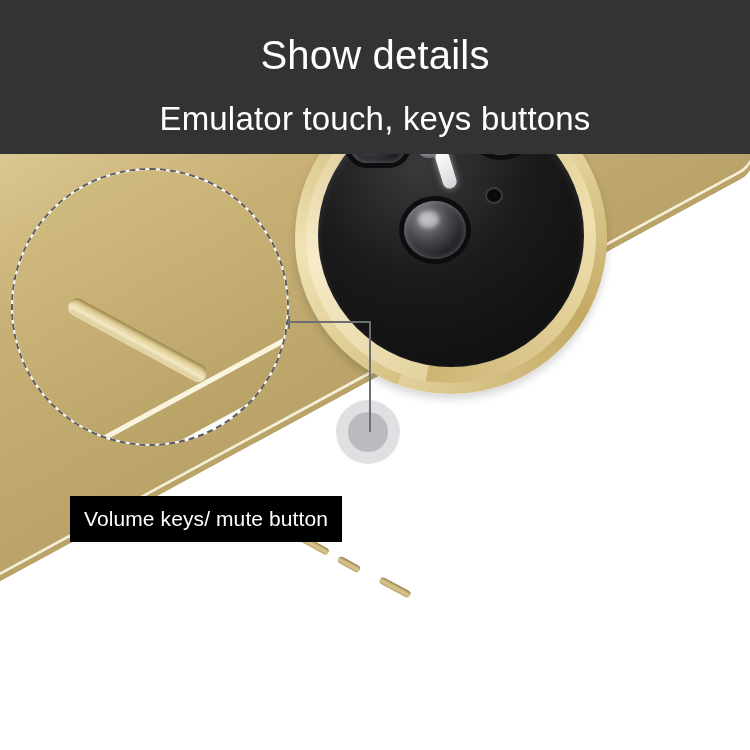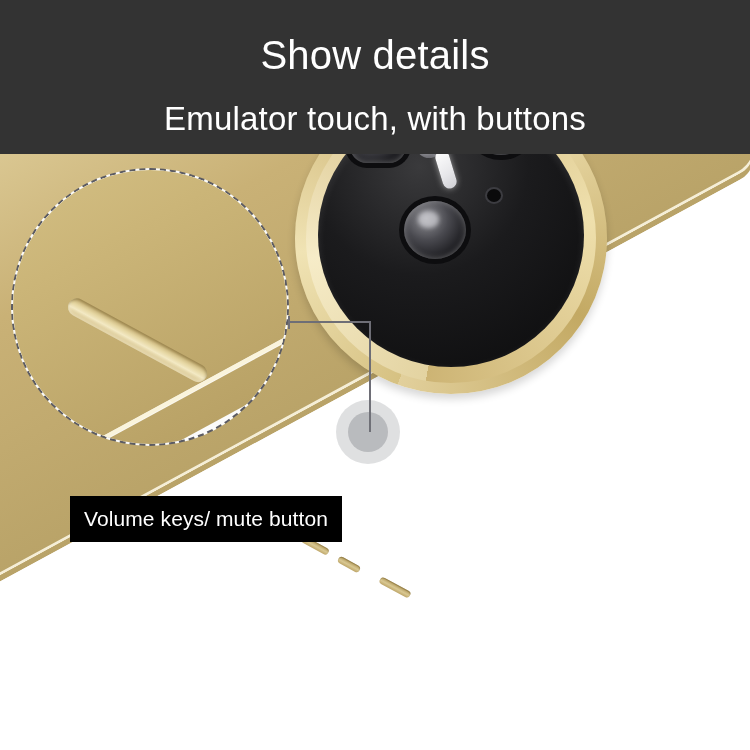--- a/index.html
+++ b/index.html
@@ -236,16 +236,16 @@
     </svg>
 
     <div class="touch-outer"></div>
     <div class="touch-inner"></div>
 
     <div class="caption">Volume keys/ mute button</div>
   </div>
 
   <div class="header">
     <div class="title">Show details</div>
-    <div class="subtitle">Emulator touch, with buttons</div>
+    <div class="subtitle">Emulator touch, keys buttons</div>
   </div>
 
 </div>
 
 </body></html>

